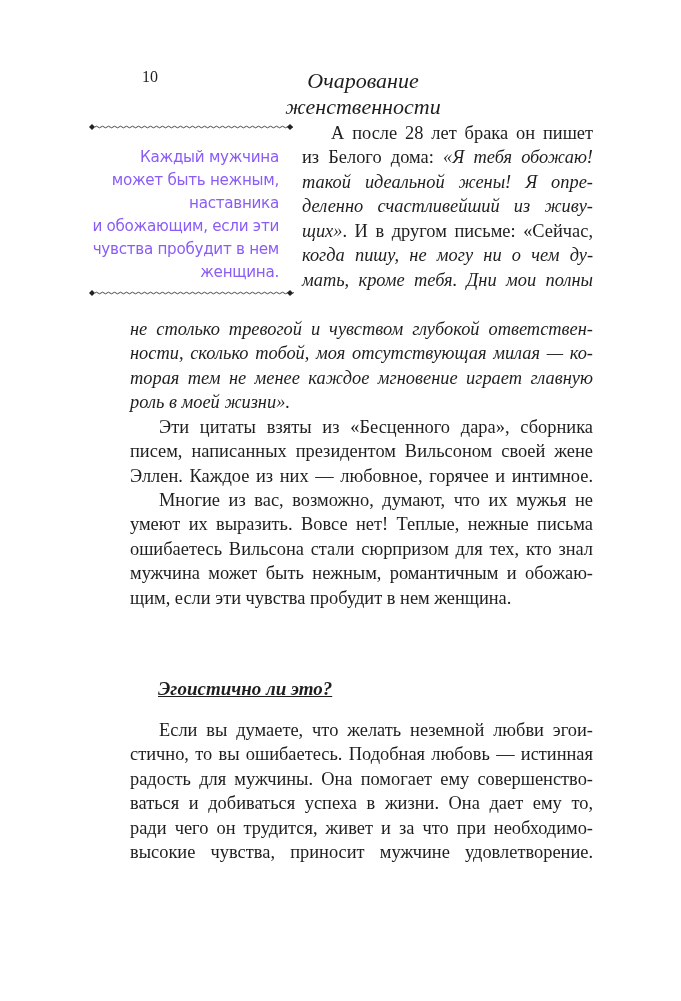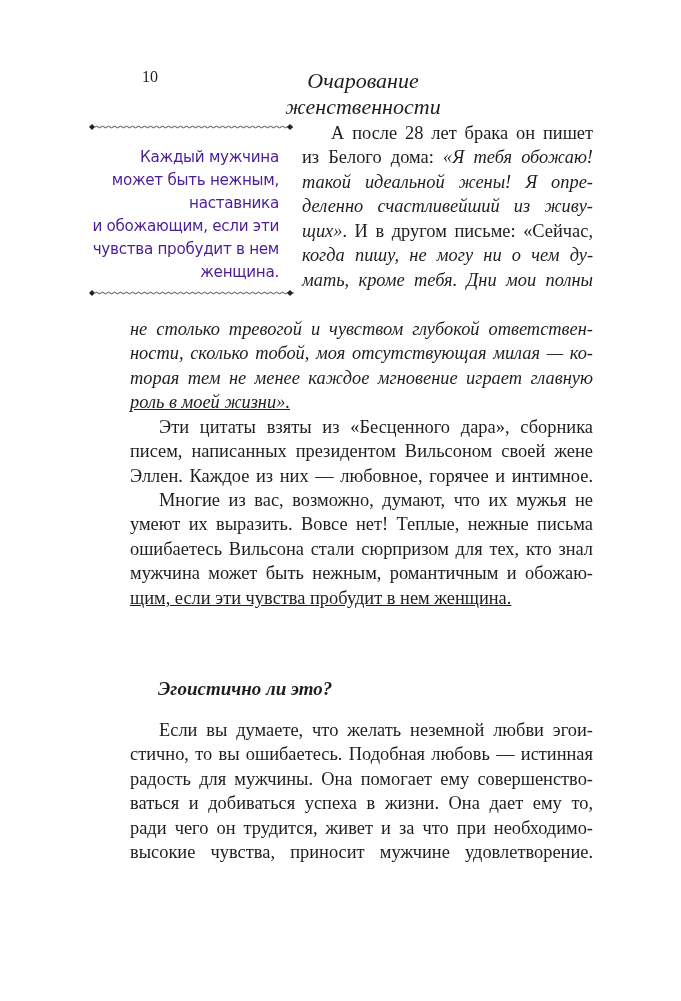--- a/index.html
+++ b/index.html
@@ -26,38 +26,38 @@
     position: absolute; left: 0; width: 206px; height: 12px;
   }
   .rule.top { top: 1px; }
   .rule.bottom { top: 167px; }
   .pq-text {
     position: absolute; left: 0; top: 26px; width: 191px;
     text-align: right;
     font-family: "DejaVu Sans", "Liberation Sans", sans-serif;
     font-size: 15.2px; line-height: 23px;
     letter-spacing: -0.3px;
-    color: #4c1d95;
+    color: #8b5cf6;
   }
   .body-text {
     position: absolute; left: 130px; width: 463px;
     font-size: 18.4px; line-height: 24.45px;
     text-align: justify;
   }
   .col-right {
     position: absolute; left: 302px; top: 121px; width: 291px;
     font-size: 18.4px; line-height: 24.45px;
     text-align: justify;
   }
   .it { font-style: italic; }
   .line { display: block; text-align: justify; text-align-last: justify; white-space: nowrap; }
-  .line.last { text-align-last: left; text-decoration: underline; }
+  .line.last { text-align-last: left; }
   .heading {
     position: absolute; left: 158px; top: 678px;
-    font-size: 19px; font-weight: bold; font-style: italic;
+    font-size: 19px; font-weight: bold; font-style: italic; text-decoration: underline;
   }
 </style>
 </head>
 <body>
 
 <div class="page-num">10</div>
 <div class="running-head">Очарование женственности</div>
 
 <div class="pull-quote">
   <svg class="rule top" viewBox="0 0 206 12" width="206" height="12">

